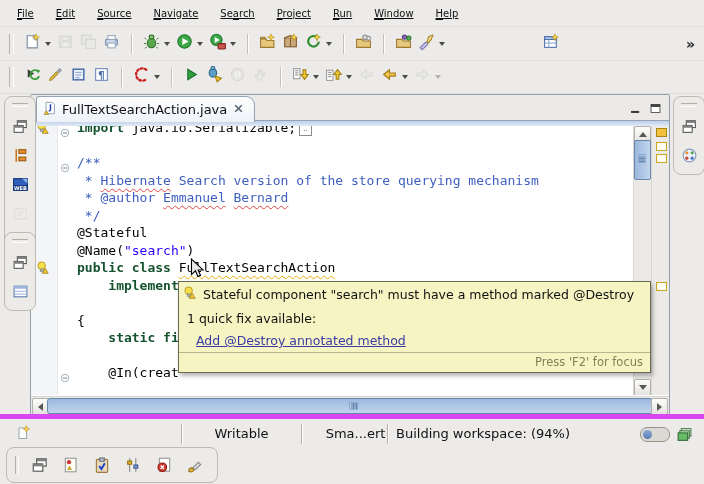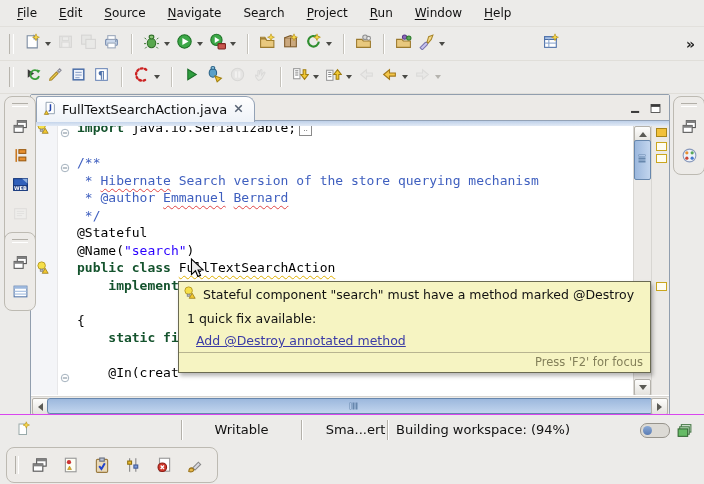--- a/index.html
+++ b/index.html
@@ -2,21 +2,21 @@
 <html><head>
 <meta charset="utf-8">
 <style>
   html,body{margin:0;padding:0;}
   .window{position:relative;width:704px;height:484px;background:#ecebe9;overflow:hidden;
     font-family:"DejaVu Sans","Liberation Sans",sans-serif;color:#111;}
 
   
   #menubar{position:absolute;top:0;left:0;right:0;height:26px;display:flex;align-items:center;
     padding-left:6px;background:#ecebe9;border-bottom:1px solid #e2e0dc;}
-  .menu-item{padding:3px 11px;font-size:12px;cursor:default;}
+  .menu-item{padding:3px 11px;font-size:10px;cursor:default;text-decoration:underline;}
   .menu-item u{text-decoration:underline;text-underline-offset:2px;}
 
   
   .toolbar{position:absolute;left:0;right:0;height:33px;display:flex;align-items:center;}
   #toolbar1{top:27px;border-bottom:1px solid #e0ded9;}
   #toolbar2{top:60px;border-bottom:1px solid #e0ded9;}
   .tb-handle{width:3px;height:20px;border-left:1px solid #b8b5ae;border-right:1px solid #fff;margin:0 7px 0 9px;}
   .tb-sep{width:1px;height:20px;background:#c5c2bb;box-shadow:1px 0 0 #fff;margin:0 8px;}
   .tb-btn{height:26px;display:flex;align-items:center;justify-content:center;padding:0 3px;border-radius:3px;}
   .tb-btn svg{width:17px;height:17px;}
@@ -101,21 +101,21 @@
   #tooltip{position:absolute;left:178px;top:281px;width:471px;height:90px;background:#f6f4c2;
     border:1px solid #6a6a52;box-shadow:2px 3px 4px rgba(0,0,0,.28);z-index:60;font-size:12.5px;}
   .tt-head{display:flex;align-items:center;gap:5px;padding:3px 5px 2px 4px;}
   .tt-head svg{width:15px;height:15px;flex:0 0 auto;}
   .tt-quickfix{padding:6px 6px 0 8px;}
   .tt-link{display:inline-block;margin:7px 0 0 17px;color:#3b3ba6;text-decoration:underline;cursor:pointer;}
   .tt-foot{position:absolute;left:0;right:0;bottom:0;height:19px;border-top:1px solid #b8b490;
     text-align:right;padding-right:7px;line-height:18px;font-size:11.5px;color:#84805a;}
 
   
-  #statusbar{position:absolute;left:0;right:0;top:414px;height:30px;border-top:1px solid #d946ef;font-size:13px;}
+  #statusbar{position:absolute;left:0;right:0;top:414px;height:30px;border-top:5px solid #d946ef;font-size:13px;}
   .st-sep{position:absolute;top:5px;width:1px;height:20px;background:#b4b1aa;box-shadow:1px 0 0 #fff;}
   .st-label{position:absolute;top:7px;}
   #st-icon{position:absolute;left:15px;top:6px;width:16px;height:16px;}
   #st-icon svg{width:16px;height:16px;}
   #st-progress{position:absolute;left:640px;top:8px;width:28px;height:13px;border:1px solid #97948c;
     border-radius:7px;background:#dcdad5;}
   #st-progress .bar{position:absolute;left:2px;top:2px;width:9px;height:9px;border-radius:5px;
     background:linear-gradient(180deg,#8aa9d6,#5a7cb4);}
   #st-jobs{position:absolute;left:676px;top:7px;width:17px;height:17px;}
   #st-jobs svg{width:17px;height:17px;}

